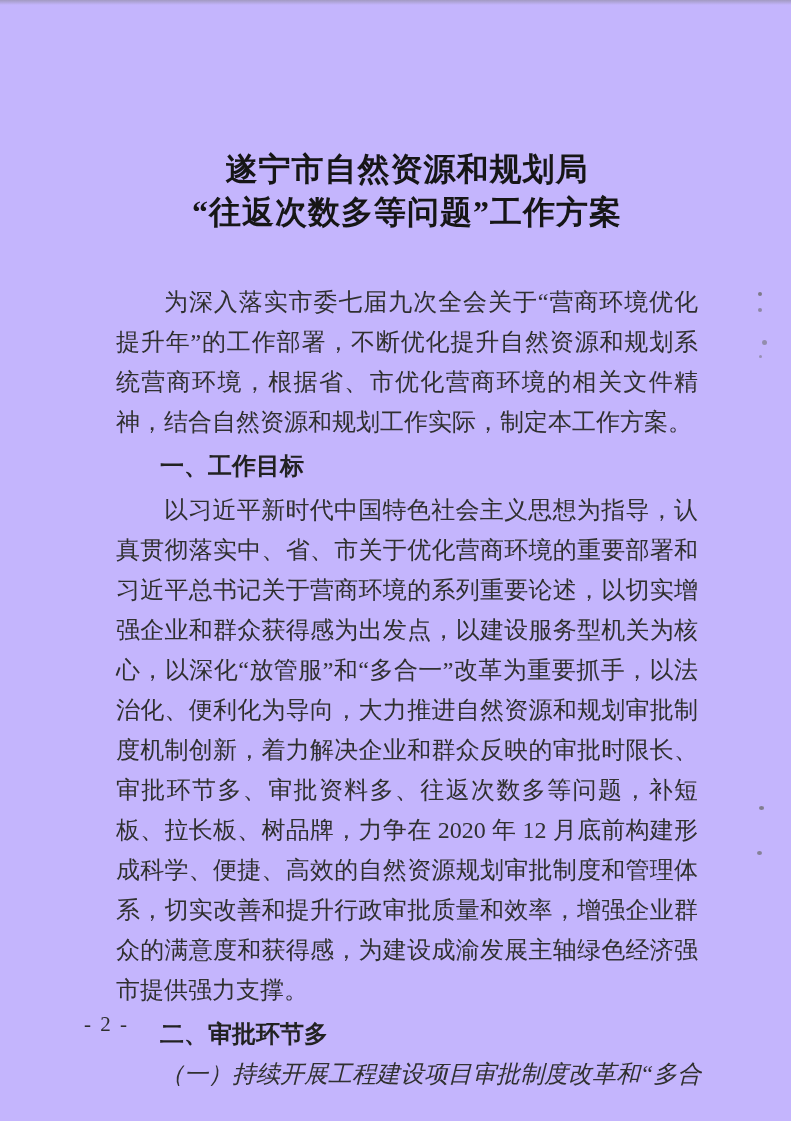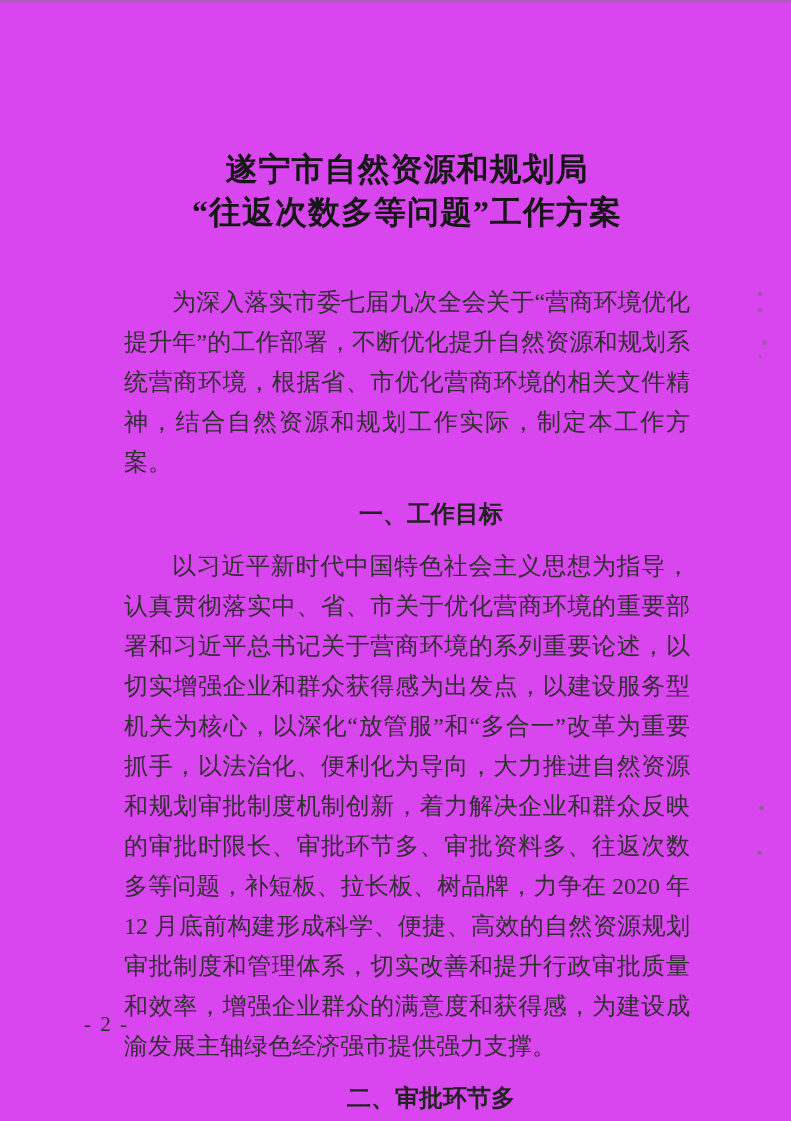--- a/index.html
+++ b/index.html
@@ -4,21 +4,21 @@
 <style>
   html, body {
     margin: 0;
     padding: 0;
     background: #ffffff;
   }
   .page {
     position: relative;
     width: 791px;
     height: 1121px;
-    background: #d946ef;
+    background: #c4b5fd;
     overflow: hidden;
     font-family: "Liberation Serif", serif;
   }
   
   .scan-edge-top {
     position: absolute;
     top: 0; left: 0;
     width: 100%;
     height: 5px;
     background: linear-gradient(to bottom, rgba(120,120,120,0.45), rgba(120,120,120,0.0));
@@ -38,32 +38,31 @@
     color: #161616;
     letter-spacing: 1px;
     margin-bottom: 48px;
     font-family: "Liberation Serif", serif;
   }
   .para {
     font-size: 24px;
     line-height: 40px;
     text-align: justify;
     text-indent: 2em;
-    margin: 12px;
+    margin: 4px;
     color: #303030;
   }
   .heading {
     font-size: 24px;
     line-height: 40px;
     font-weight: bold;
     text-indent: 2em;
     margin: 0;
     color: #222222;
     font-family: "Liberation Sans", sans-serif;
-    text-align: center;
   }
   .sub-item {
     font-size: 24px;
     line-height: 40px;
     text-indent: 2em;
     font-style: italic;
     margin: 0;
     color: #303030;
     white-space: nowrap;
     overflow: hidden;

